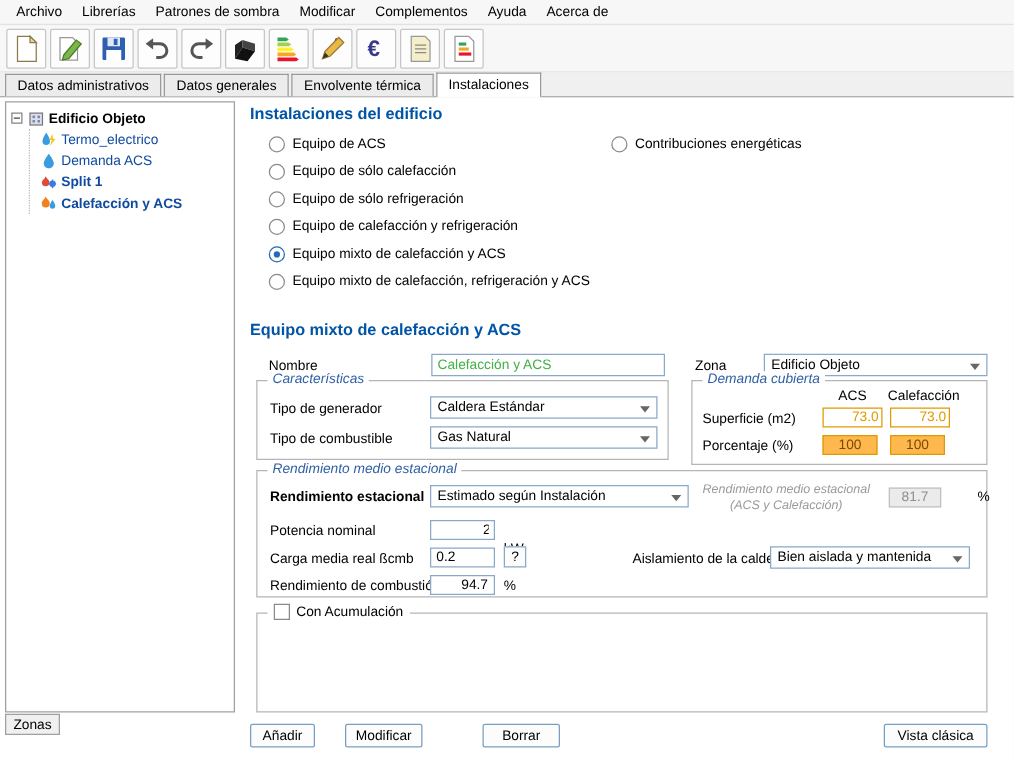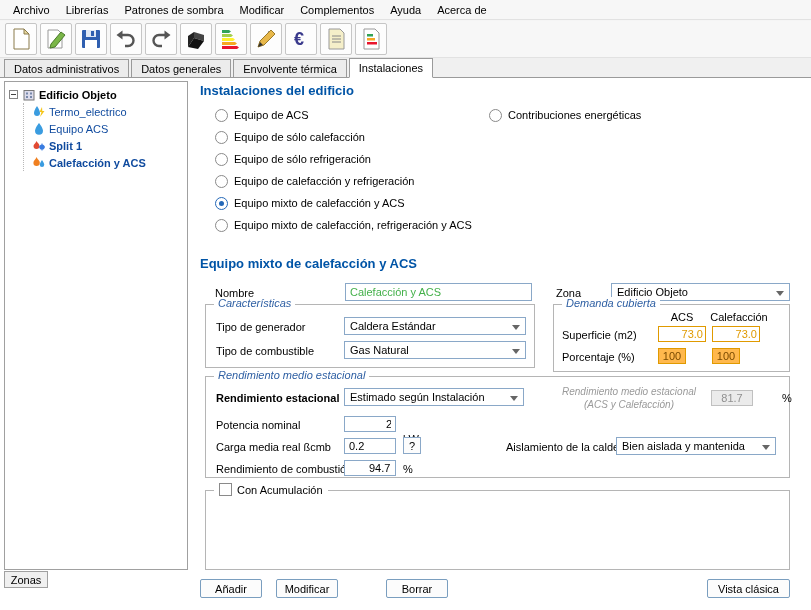--- a/index.html
+++ b/index.html
@@ -70,21 +70,21 @@
   .lbl.bold { font-weight:bold; }
   .gray-note { position:absolute; color:#9a9a9a; font-style:italic; font-size:10px; line-height:1.25;
                text-align:center; }
 
   .field { position:absolute; border:1px solid #8aa8c8; background:#fff; font:inherit; height:18px;
            padding:1px 4px; }
   .field.small { height:16px; width:52px; }
   .field.green { color:#44b04a; }
   .demand-val { position:absolute; width:48px; height:16px; border:1px solid #e09a00; background:#fff;
                 color:#e09a00; text-align:right; font:inherit; padding:1px 2px; }
-  .demand-pct { position:absolute; width:28px; height:16px; border:1px solid #e09a00; background:#ffb84d;
+  .demand-pct { position:absolute; width:44px; height:16px; border:1px solid #e09a00; background:#ffb84d;
                 color:#7a4a00; text-align:center; font:inherit; padding:1px 2px; }
   .disabled-val { position:absolute; width:42px; height:16px; border:1px solid #c0c0c0; background:#ebebeb;
                   color:#909090; display:flex; align-items:center; justify-content:center; }
 
   .select { position:absolute; border:1px solid #8aa8c8; background:#fff; height:18px;
             display:flex; align-items:center; padding:0 18px 0 5px; white-space:nowrap; overflow:hidden; }
   .select::after { content:""; position:absolute; right:5px; top:7px; border-left:4px solid transparent;
                    border-right:4px solid transparent; border-top:5px solid #666; }
 
   .help-btn { position:absolute; width:18px; height:17px; border:1px solid #8aa8c8; background:#fcfcfc;
@@ -223,21 +223,21 @@
               </svg>
           </span>
           <span class="tree-item-label">Termo_electrico</span>
         </div>
         <div class="tree-row">
           <span class="tree-icon">
             <svg width="12" height="12" viewBox="0 0 12 12">
                 <path d="M6 0C6 0 2 5 2 7.8a4 4 0 0 0 8 0C10 5 6 0 6 0Z" fill="#3a9ce0"></path>
               </svg>
           </span>
-          <span class="tree-item-label">Equipo ACS</span>
+          <span class="tree-item-label">Demanda ACS</span>
         </div>
         <div class="tree-row">
           <span class="tree-icon">
             <svg width="12" height="12" viewBox="0 0 12 12">
                 <path d="M3.5 1C4.2 3 6.5 3.6 6.5 6a3 3 0 0 1-6 0C.5 4 2.8 3.5 3.5 1Z" fill="#e24a33"></path>
                 <circle cx="9" cy="7" r="2.6" fill="#3a7ce0"></circle>
                 <line x1="9" y1="3.5" x2="9" y2="10.5" stroke="#3a7ce0"></line>
                 <line x1="5.8" y1="7" x2="12" y2="7" stroke="#3a7ce0"></line>
               </svg>
           </span>
@@ -318,21 +318,21 @@
       <input class="demand-val" style="left: 158px; top: 21px;" value="73.0">
       <div class="lbl" style="left:8px; top:46px;">Porcentaje (%)</div>
       <input class="demand-pct" style="left: 104px; top: 43px;" value="100">
       <input class="demand-pct" style="left: 158px; top: 43px;" value="100">
     </div>
 
     <div class="groupbox" style="left:205px; top:298px; width:585px; height:102px;">
       <span class="groupbox-title">Rendimiento medio estacional</span>
 
       <div class="lbl bold" style="left:10px; top:15px;">Rendimiento estacional</div>
-      <div class="select" style="left:138px; top:11px; width:180px;">
+      <div class="select" style="left:138px; top:11px; width:207px;">
         <span>Estimado según Instalación</span>
       </div>
       <div class="gray-note" style="left:348px; top:9px; width:150px;">
         <div>Rendimiento medio estacional</div>
         <div>(ACS y Calefacción)</div>
       </div>
       <div class="disabled-val" style="left:505px; top:13px;">81.7</div>
       <div class="lbl" style="left:576px; top:15px;">%</div>
 
       <div class="lbl" style="left:10px; top:42px;">Potencia nominal</div>
@@ -352,19 +352,19 @@
       <div class="lbl" style="left:197px; top:86px;">%</div>
     </div>
 
     <div class="groupbox" style="left:205px; top:412px; width:585px; height:80px;">
       <div class="check-legend">
         <span class="checkbox"></span>
         <span>Con Acumulación</span>
       </div>
     </div>
 
-    <div class="btn" style="left:200px; top:501px; width:62px;">Añadir</div>
+    <div class="btn" style="left:200px; top:501px; width:52px;">Añadir</div>
     <div class="btn" style="left:276px; top:501px; width:62px;">Modificar</div>
     <div class="btn" style="left:386px; top:501px; width:62px;">Borrar</div>
     <div class="btn" style="left:707px; top:501px; width:83px;">Vista clásica</div>
 
   </div>
 </div>
 
 </body></html>

